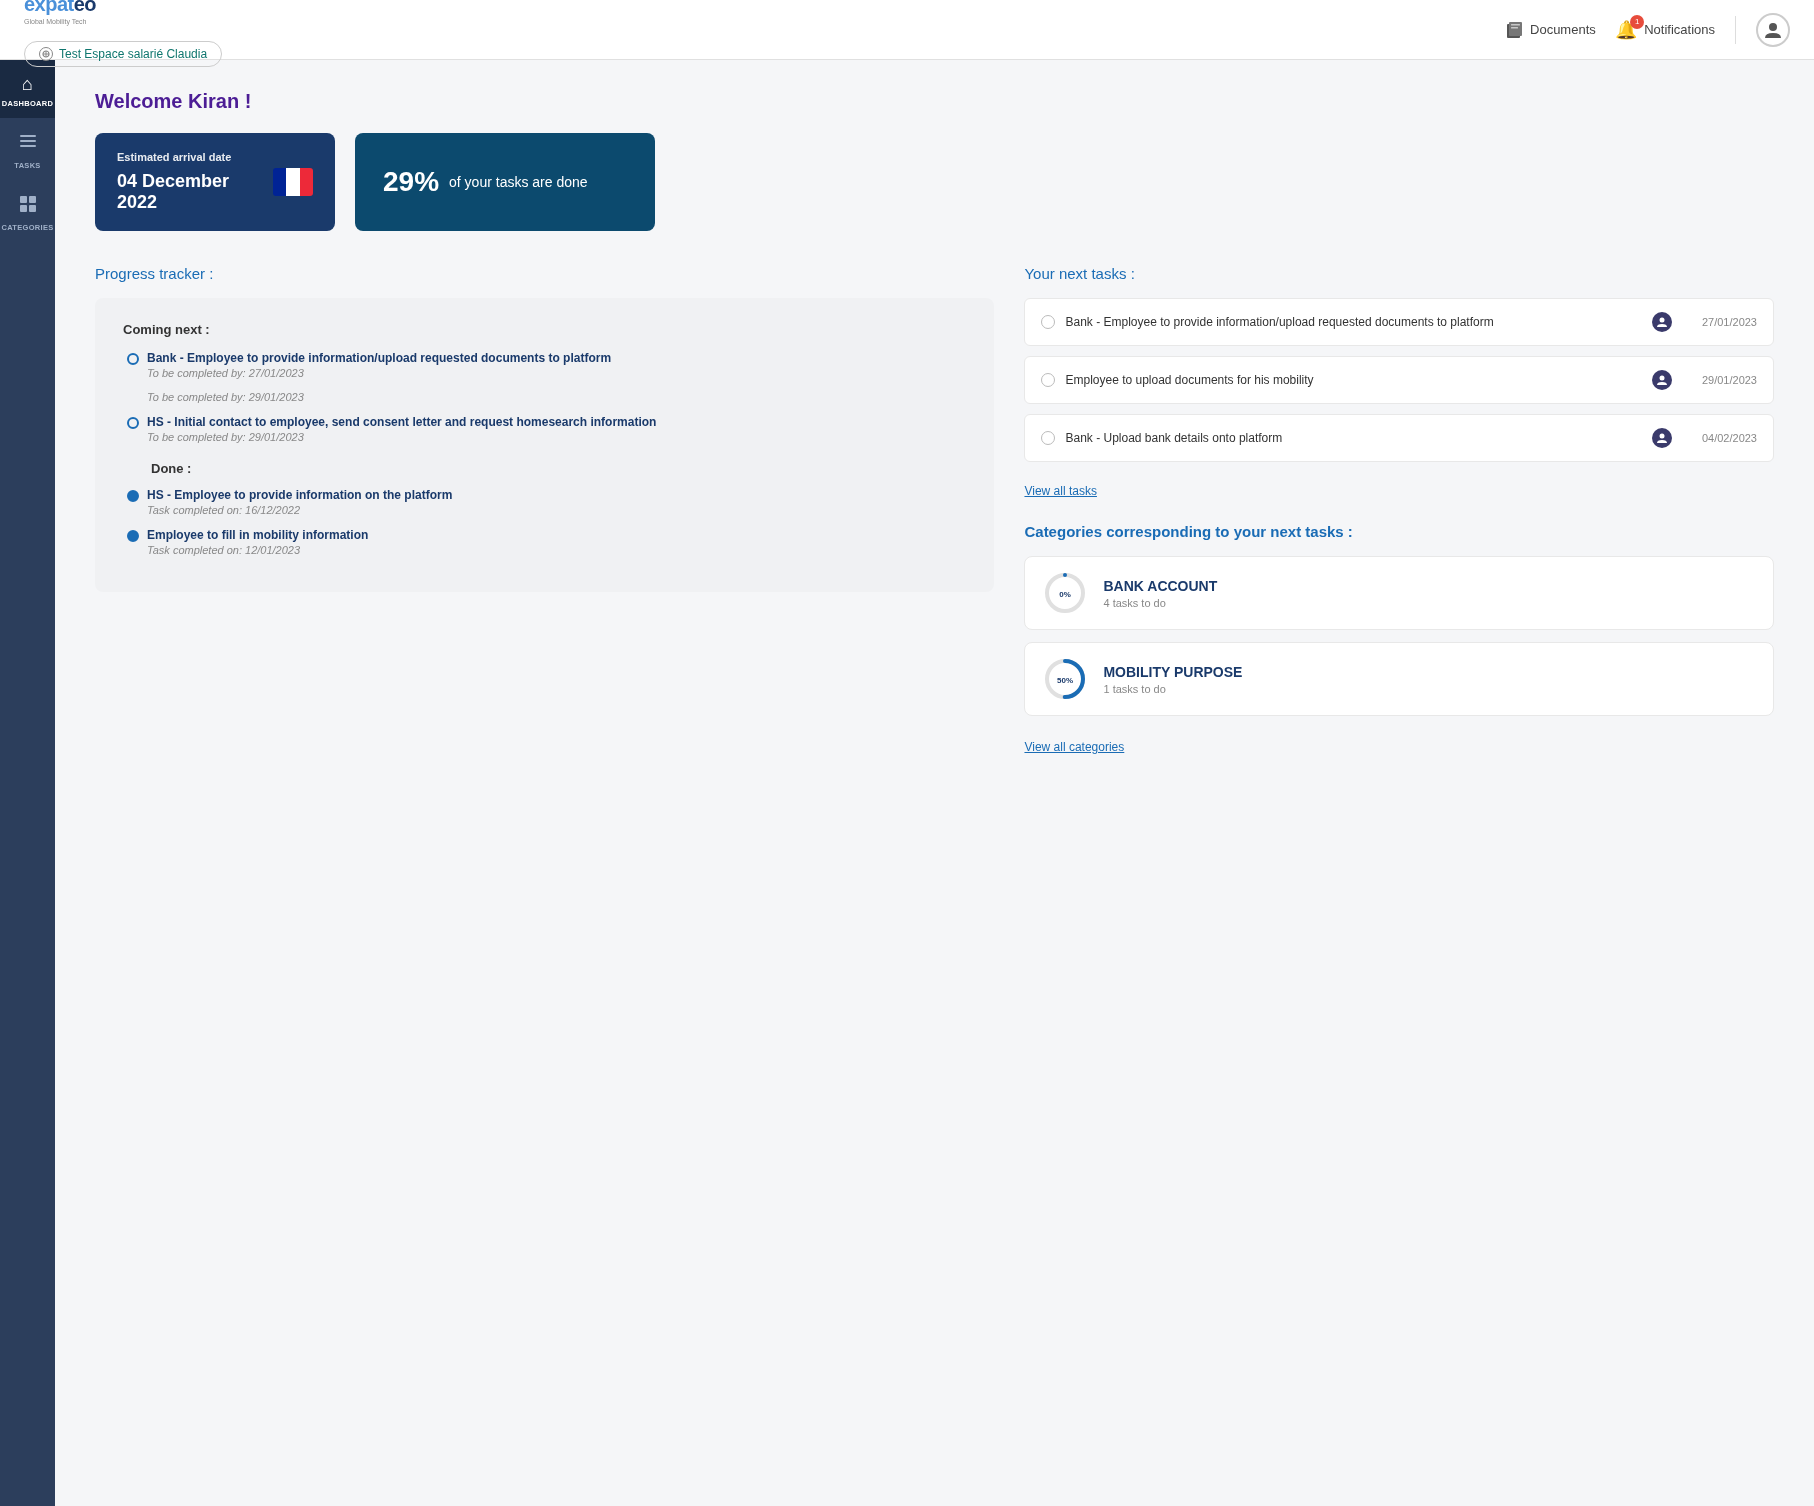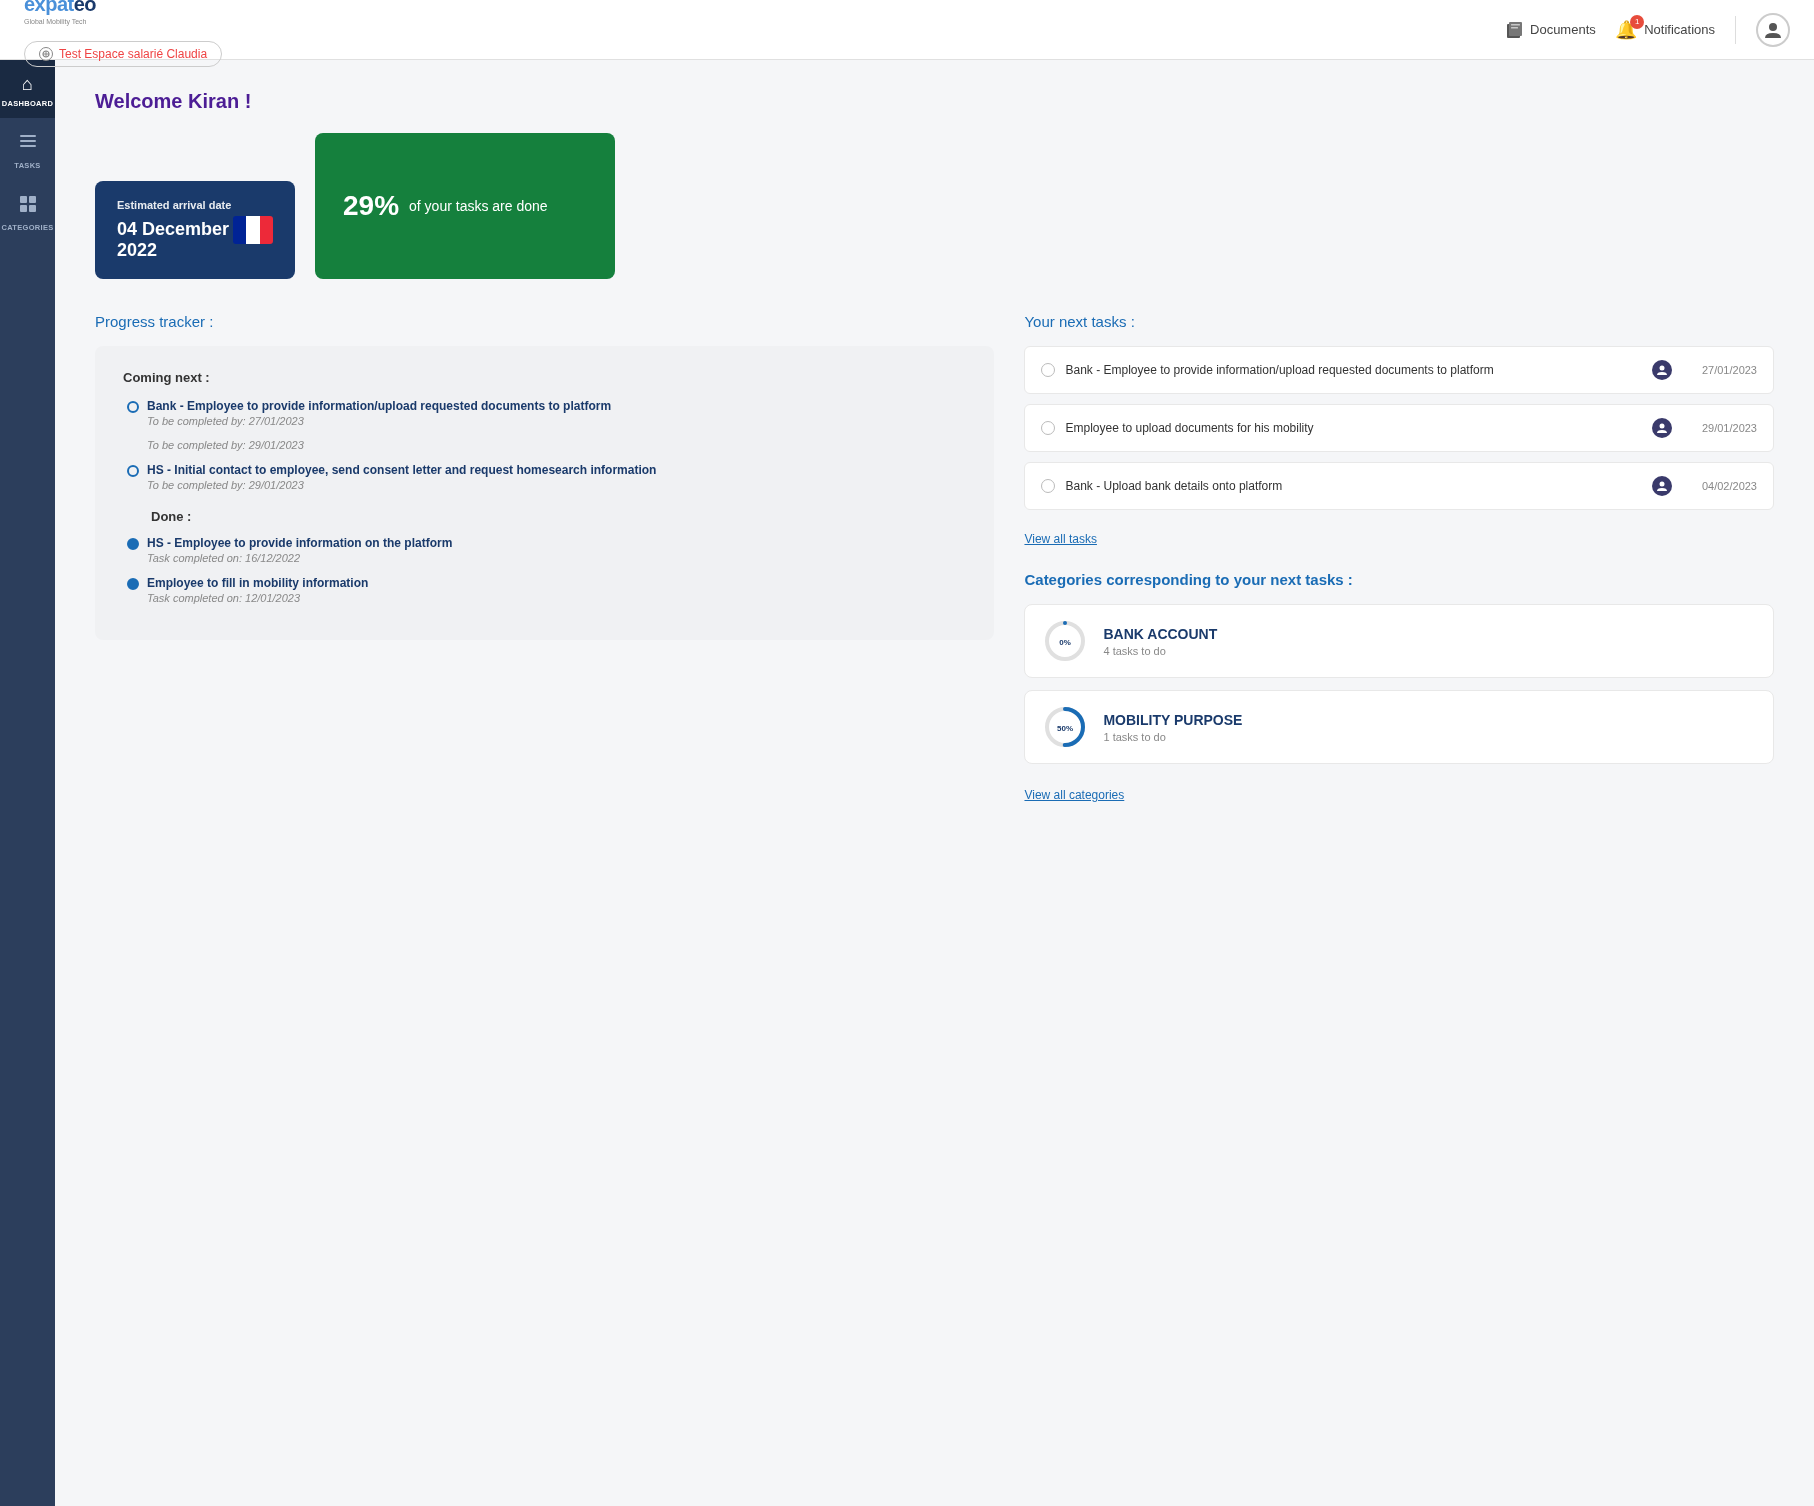--- a/index.html
+++ b/index.html
@@ -52,21 +52,21 @@
       margin-top: 2px;
     }
     .space-badge {
       display: flex;
       align-items: center;
       gap: 6px;
       border: 1px solid #ccc;
       border-radius: 20px;
       padding: 5px 14px;
       font-size: 12px;
-      color: #ef4444;
+      color: #0f766e;
       cursor: pointer;
     }
     .space-badge-icon {
       width: 14px;
       height: 14px;
       border: 1.5px solid #888;
       border-radius: 50%;
       display: inline-flex;
       align-items: center;
       justify-content: center;
@@ -191,25 +191,24 @@
     .summary-cards {
       display: flex;
       gap: 20px;
       margin-bottom: 34px;
     }
     .card-arrival {
       background: #1a3a6b;
       color: white;
       border-radius: 8px;
       padding: 18px 22px;
-      width: 200px;
+      width: 240px;
       display: flex;
       align-items: center;
       justify-content: space-between;
-      margin-top: 48px;
     }
     .card-arrival-label {
       font-size: 11px;
       font-weight: 600;
       margin-bottom: 8px;
       opacity: 0.9;
     }
     .card-arrival-date {
       font-size: 18px;
       font-weight: 700;
@@ -220,21 +219,21 @@
       display: flex;
       border-radius: 3px;
       overflow: hidden;
       flex-shrink: 0;
     }
     .flag-blue { flex: 1; background: #002395; }
     .flag-white { flex: 1; background: #fff; }
     .flag-red { flex: 1; background: #ED2939; }
 
     .card-tasks {
-      background: #15803d;
+      background: #0c4a6e;
       color: white;
       border-radius: 8px;
       padding: 18px 28px;
       display: flex;
       align-items: center;
       gap: 10px;
       min-width: 300px;
     }
     .card-tasks-percent {
       font-size: 28px;

